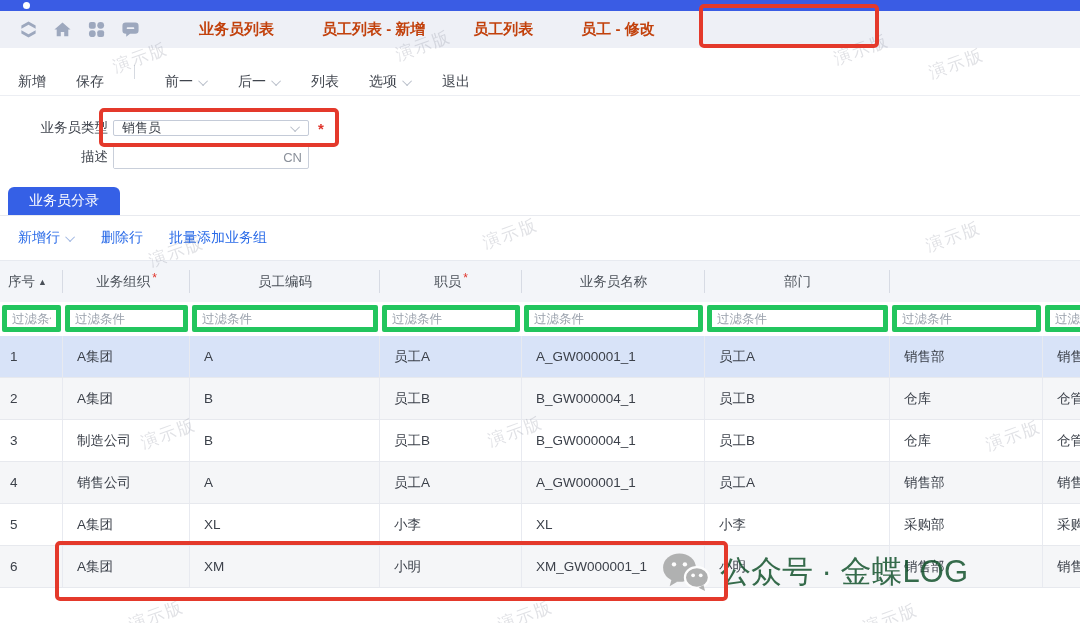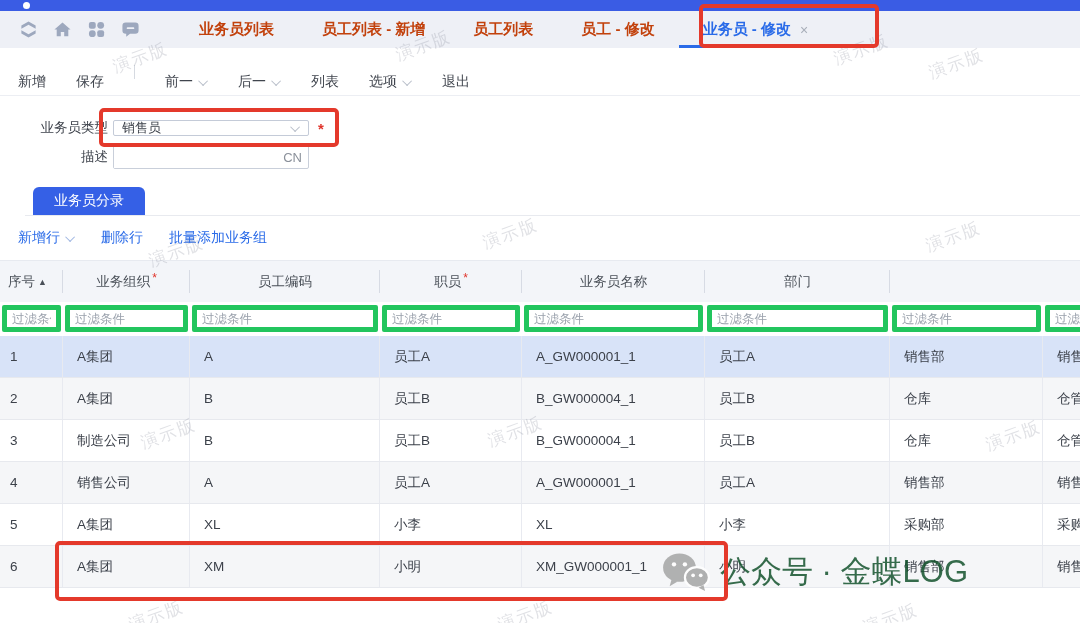--- a/index.html
+++ b/index.html
@@ -40,21 +40,21 @@
     display:flex; align-items:center; padding:0 8px; font-size:13px; cursor:pointer;
     justify-content:space-between; background:#fff; }
   .textbox { width:196px; height:24px; border:1px solid #c9cfda; border-radius:2px;
     display:flex; align-items:center; background:#fff; }
   .textbox input { flex:1; border:none; outline:none; min-width:0; height:100%;
     font-size:13px; padding:0 4px; font-family:inherit; }
   .textbox .lang { color:#8a909a; font-size:13px; padding-right:6px; }
   .req { color:#e0342b; font-size:15px; font-weight:bold; margin-left:9px; }
 
   
-  .entry-strip { margin-top:19px; height:28px; border-bottom:1px solid #e8eaef; position:relative;margin-left:25px; }
+  .entry-strip { margin-top:19px; height:28px; border-bottom:1px solid #e8eaef; position:relative; }
   .entry-tab { position:absolute; left:8px; bottom:0; width:112px; height:28px;
     background:#3560e6; color:#fff; font-size:14px; display:flex; align-items:center;
     justify-content:center; border-radius:6px 6px 0 0; cursor:pointer; }
 
   
   .grid-actions { height:44px; display:flex; align-items:center; padding-left:18px; }
   .gbtn { display:flex; align-items:center; color:#2a6be8; font-size:14px;
     margin-right:26px; cursor:pointer; white-space:nowrap; }
   .gbtn .chev { border-color:#9fb6e2; }
 
@@ -131,24 +131,20 @@
       </div>
       <div class="tab">
         <span>员工列表 - 新增</span>
       </div>
       <div class="tab">
         <span>员工列表</span>
       </div>
       <div class="tab">
         <span>员工 - 修改</span>
       </div>
-      <div class="tab active">
-        <span>业务员 - 修改</span>
-        <span class="close">×</span>
-      </div>
     </div>
 </div>
 
 <div class="toolbar" id="toolbar">
     <div class="tbtn">
       <span>新增</span>
     </div>
     <div class="tbtn">
       <span>保存</span>
     </div>

